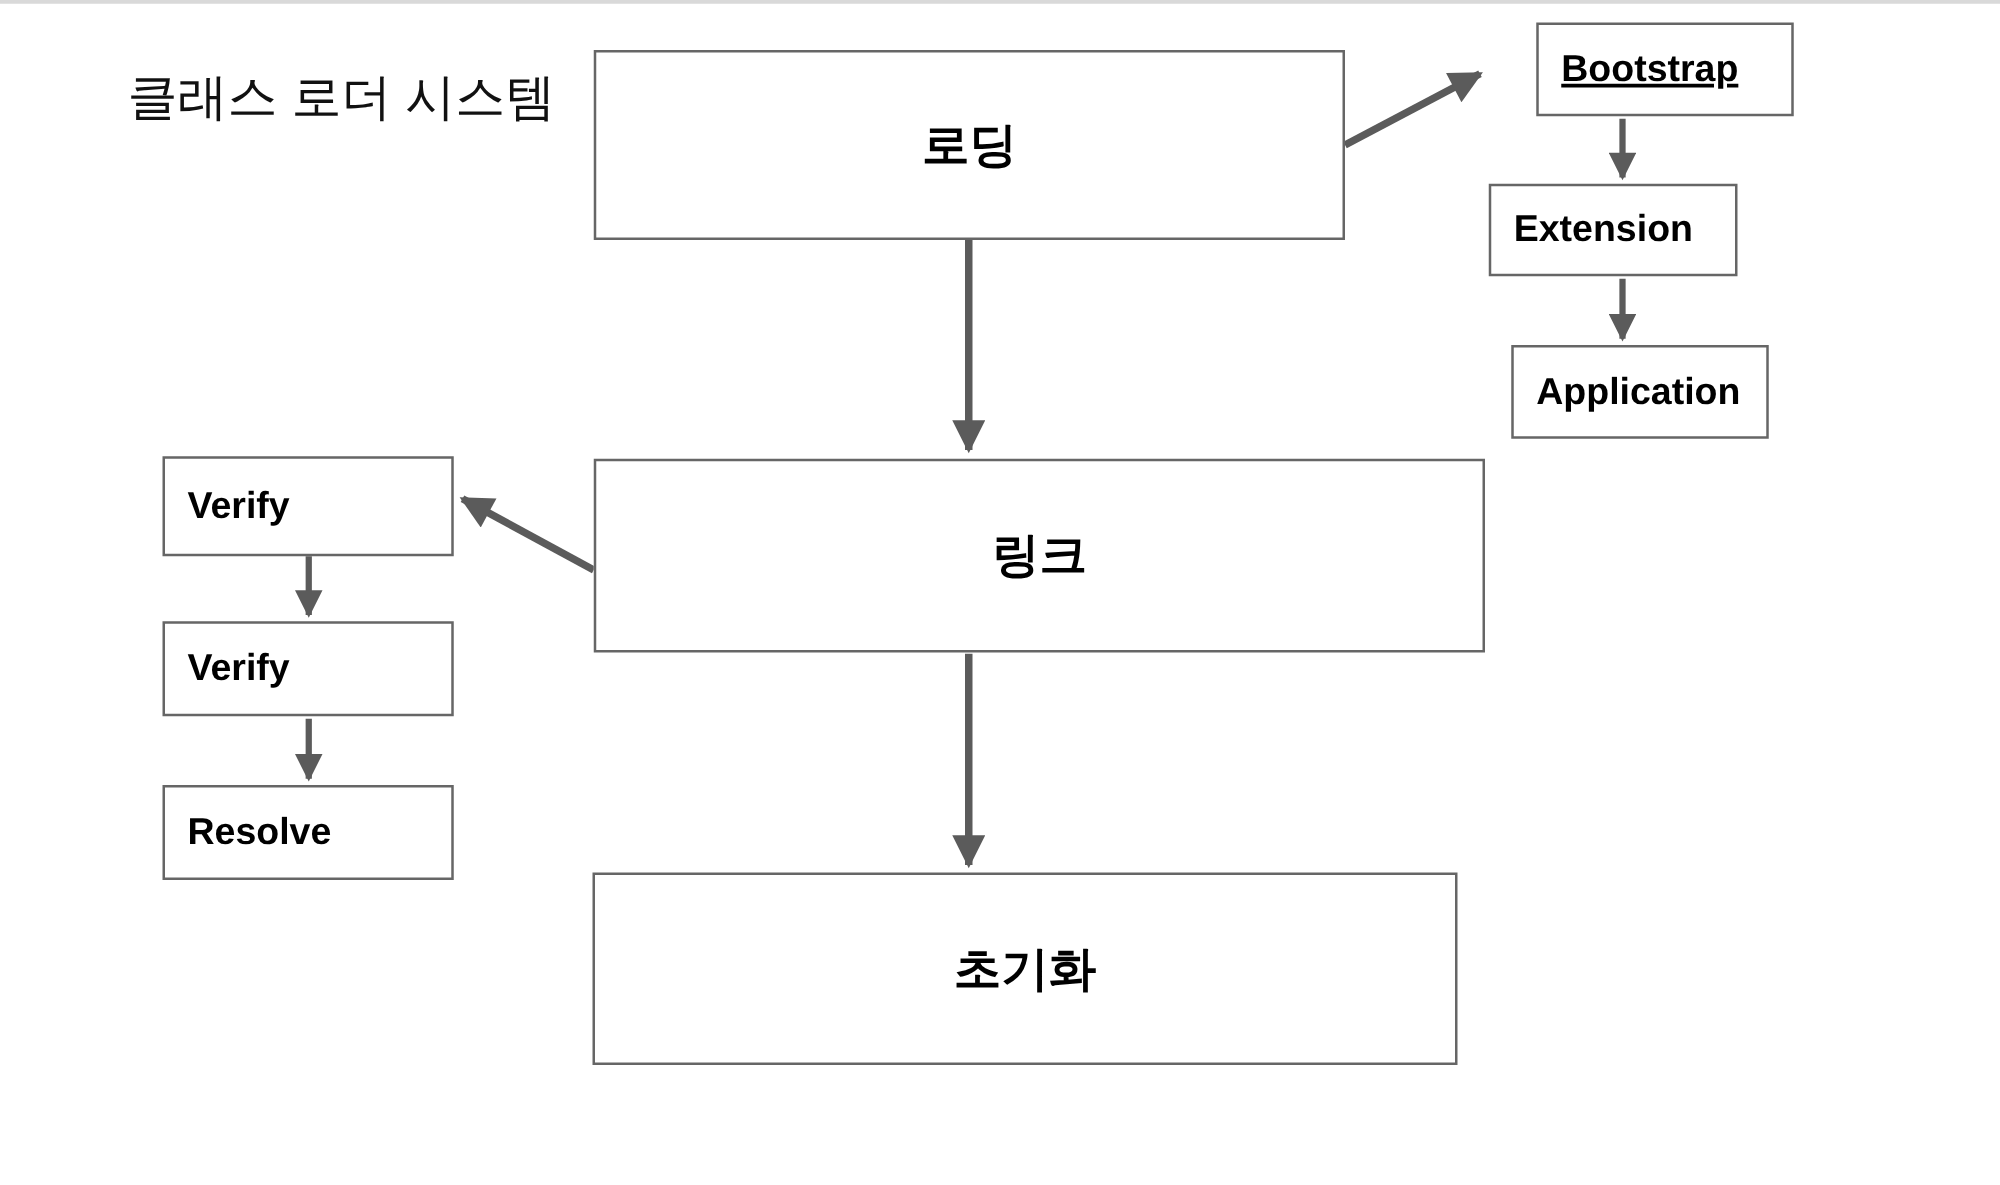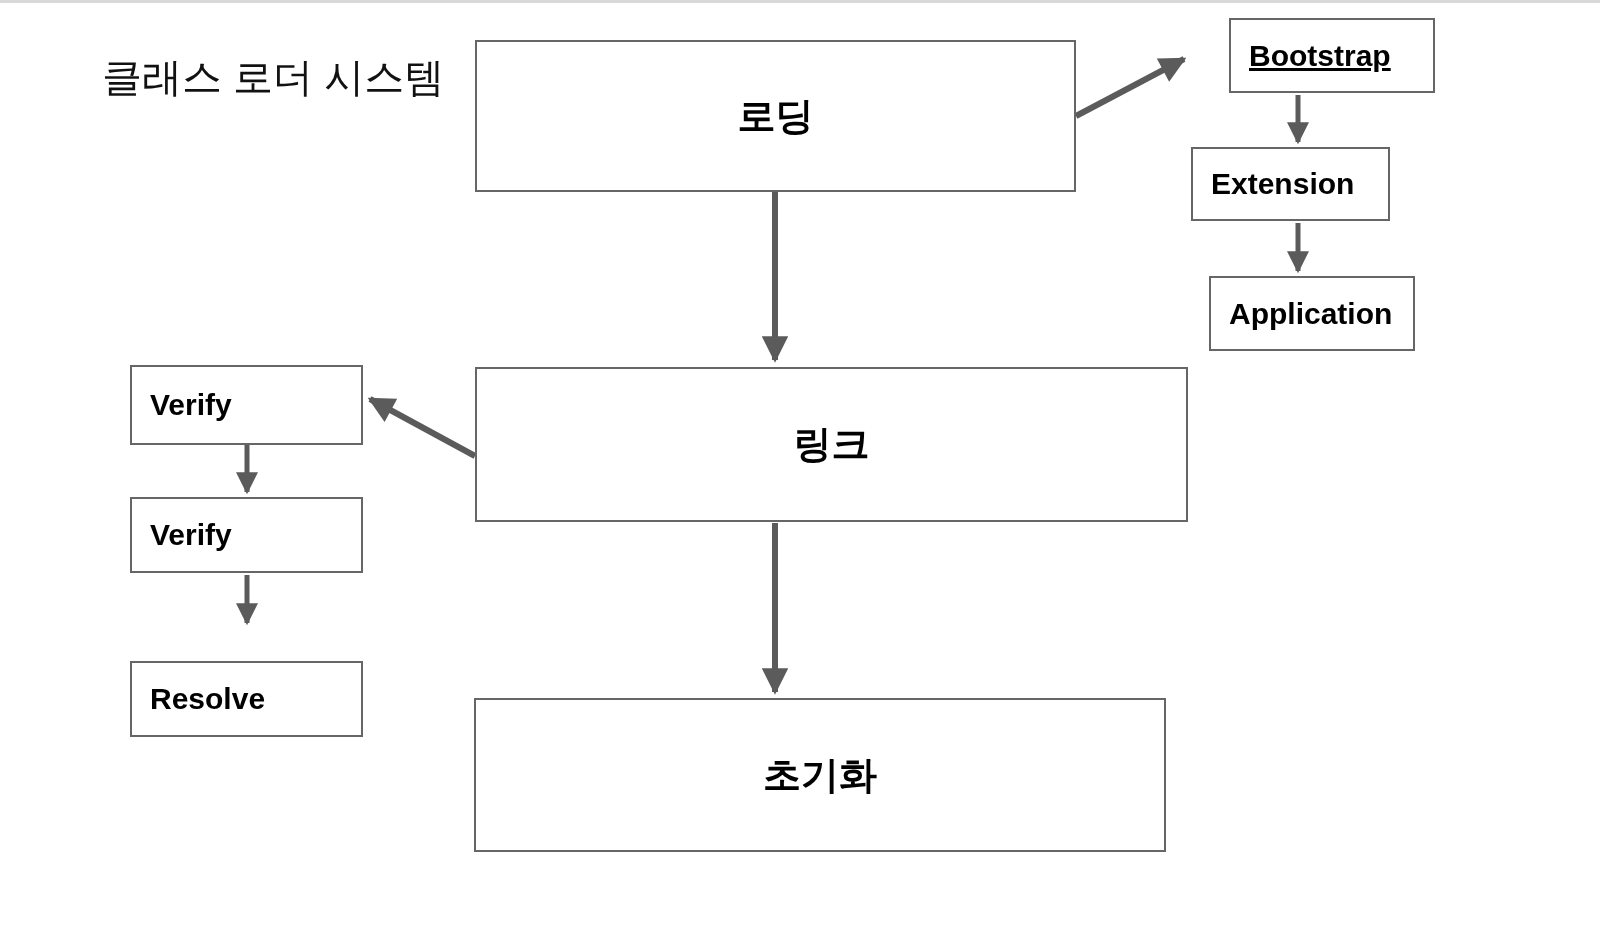--- a/index.html
+++ b/index.html
@@ -58,21 +58,21 @@
   .n-loading        { left: 475px;  top: 40px;  width: 601px; height: 152px; }
   .n-link           { left: 475px;  top: 367px; width: 713px; height: 155px; }
   .n-initialization { left: 474px;  top: 698px; width: 692px; height: 154px; }
   
   .n-bootstrap   { left: 1229px; top: 18px;  width: 206px; height: 75px; text-decoration: underline; }
   .n-extension   { left: 1191px; top: 147px; width: 199px; height: 74px; }
   .n-application { left: 1191px; top: 276px; width: 206px; height: 75px; margin-left: 18px; }
   
   .n-verify  { left: 130px; top: 365px; width: 233px; height: 80px; }
   .n-prepare { left: 130px; top: 497px; width: 233px; height: 76px; }
-  .n-resolve { left: 130px; top: 661px; width: 233px; height: 76px; }
+  .n-resolve { left: 130px; top: 628px; width: 233px; height: 76px; }
 
   .edge {
     stroke: #5b5b5b;
     fill: none;
   }
   .edge-main  { stroke-width: 6; }
   .edge-small { stroke-width: 5; }
 </style>
 </head>
 <body>

